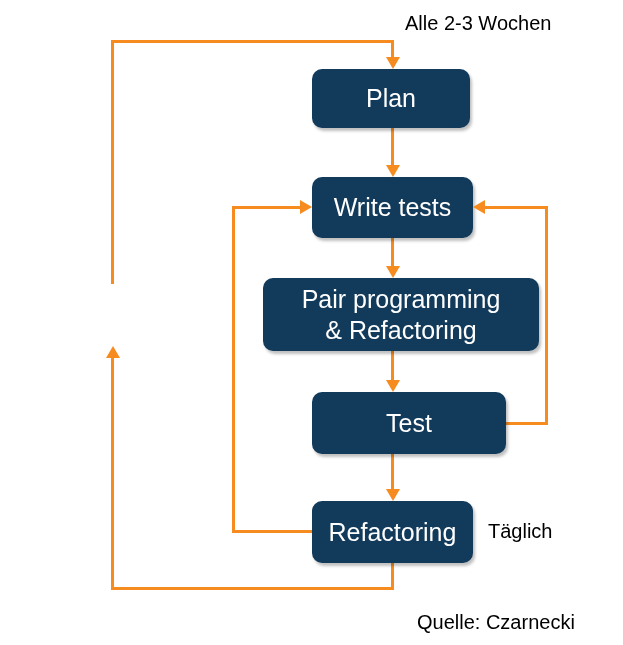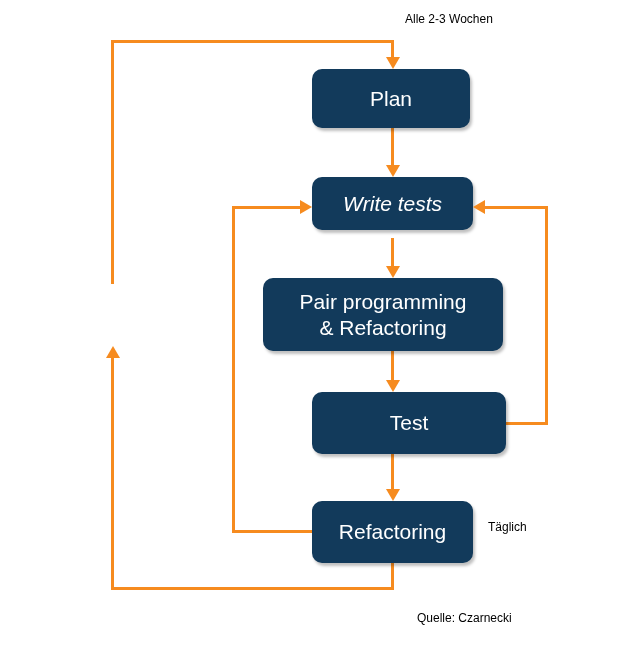--- a/index.html
+++ b/index.html
@@ -21,44 +21,44 @@
   }
   .node {
     position: absolute;
     background: var(--node-fill);
     color: var(--node-text);
     border-radius: 10px;
     display: flex;
     flex-direction: column;
     align-items: center;
     justify-content: center;
-    font-size: 21px;
+    font-size: 25px;
     line-height: 1.22;
     text-align: center;
     box-shadow: 2px 3px 3px rgba(0,0,0,0.25);
     z-index: 2;
   }
   .node-plan        { left: 312px; top:  69px; width: 158px; height: 59px; }
-  .node-write-tests { left: 312px; top: 177px; width: 161px; height: 53px; font-style: italic; }
-  .node-pair        { left: 263px; top: 278px; width: 240px; height: 73px; }
+  .node-write-tests { left: 312px; top: 177px; width: 161px; height: 61px; }
+  .node-pair        { left: 263px; top: 278px; width: 276px; height: 73px; }
   .node-test        { left: 312px; top: 392px; width: 194px; height: 62px; }
   .node-integration { left: 312px; top: 501px; width: 161px; height: 62px; }
   .node-release     { left:  32px; top: 284px; width: 161px; height: 62px; }
   .seg { position: absolute; background: var(--arrow); z-index: 1; }
   .seg.h { height: 3px; }
   .seg.v { width: 3px; }
   .ah { position: absolute; width: 0; height: 0; z-index: 3; }
   .ah.down  { border-left: 7px solid transparent; border-right: 7px solid transparent; border-top: 12px solid var(--arrow); }
   .ah.up    { border-left: 7px solid transparent; border-right: 7px solid transparent; border-bottom: 12px solid var(--arrow); }
   .ah.right { border-top: 7px solid transparent; border-bottom: 7px solid transparent; border-left: 12px solid var(--arrow); }
   .ah.left  { border-top: 7px solid transparent; border-bottom: 7px solid transparent; border-right: 12px solid var(--arrow); }
   .annotation {
     position: absolute;
     color: var(--annotation-text);
-    font-size: 12px;
+    font-size: 20px;
     white-space: nowrap;
     z-index: 4;
   }
   .annotation-top    { left: 405px; top:  12px; }
   .annotation-daily  { left: 488px; top: 520px; }
   .annotation-source { left: 417px; top: 611px; }
 </style>
 </head>
 <body>
 

